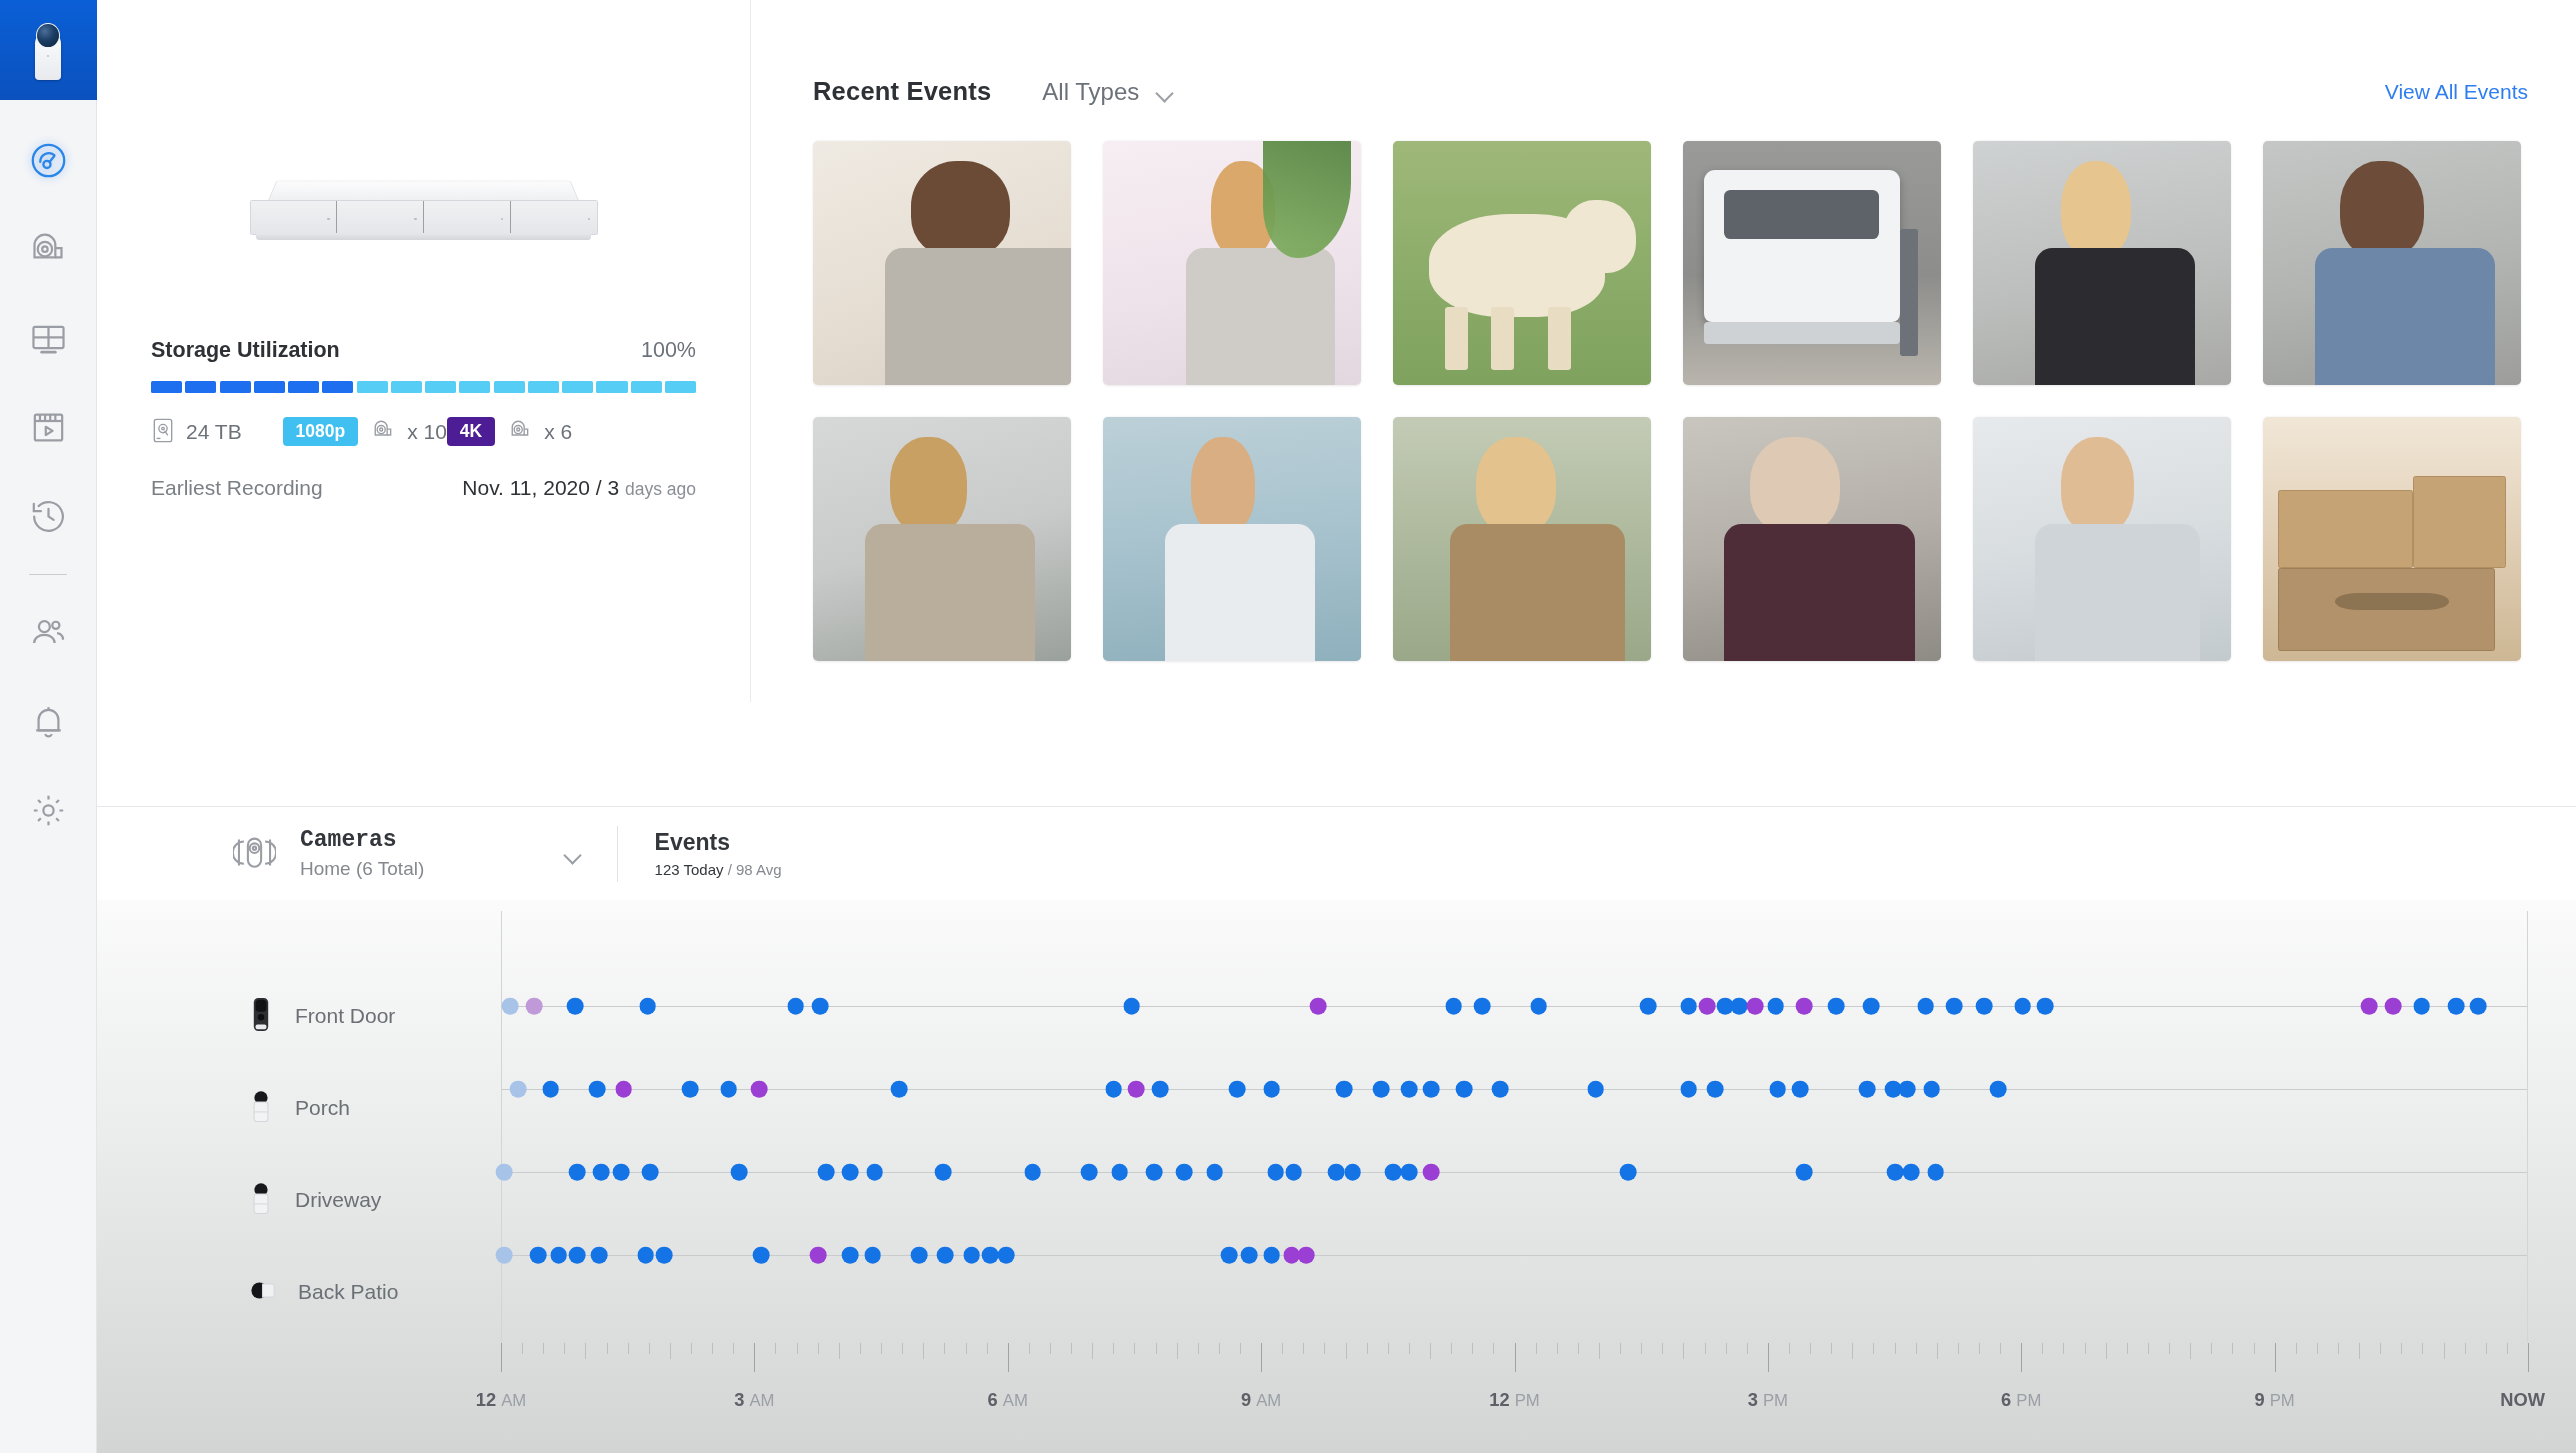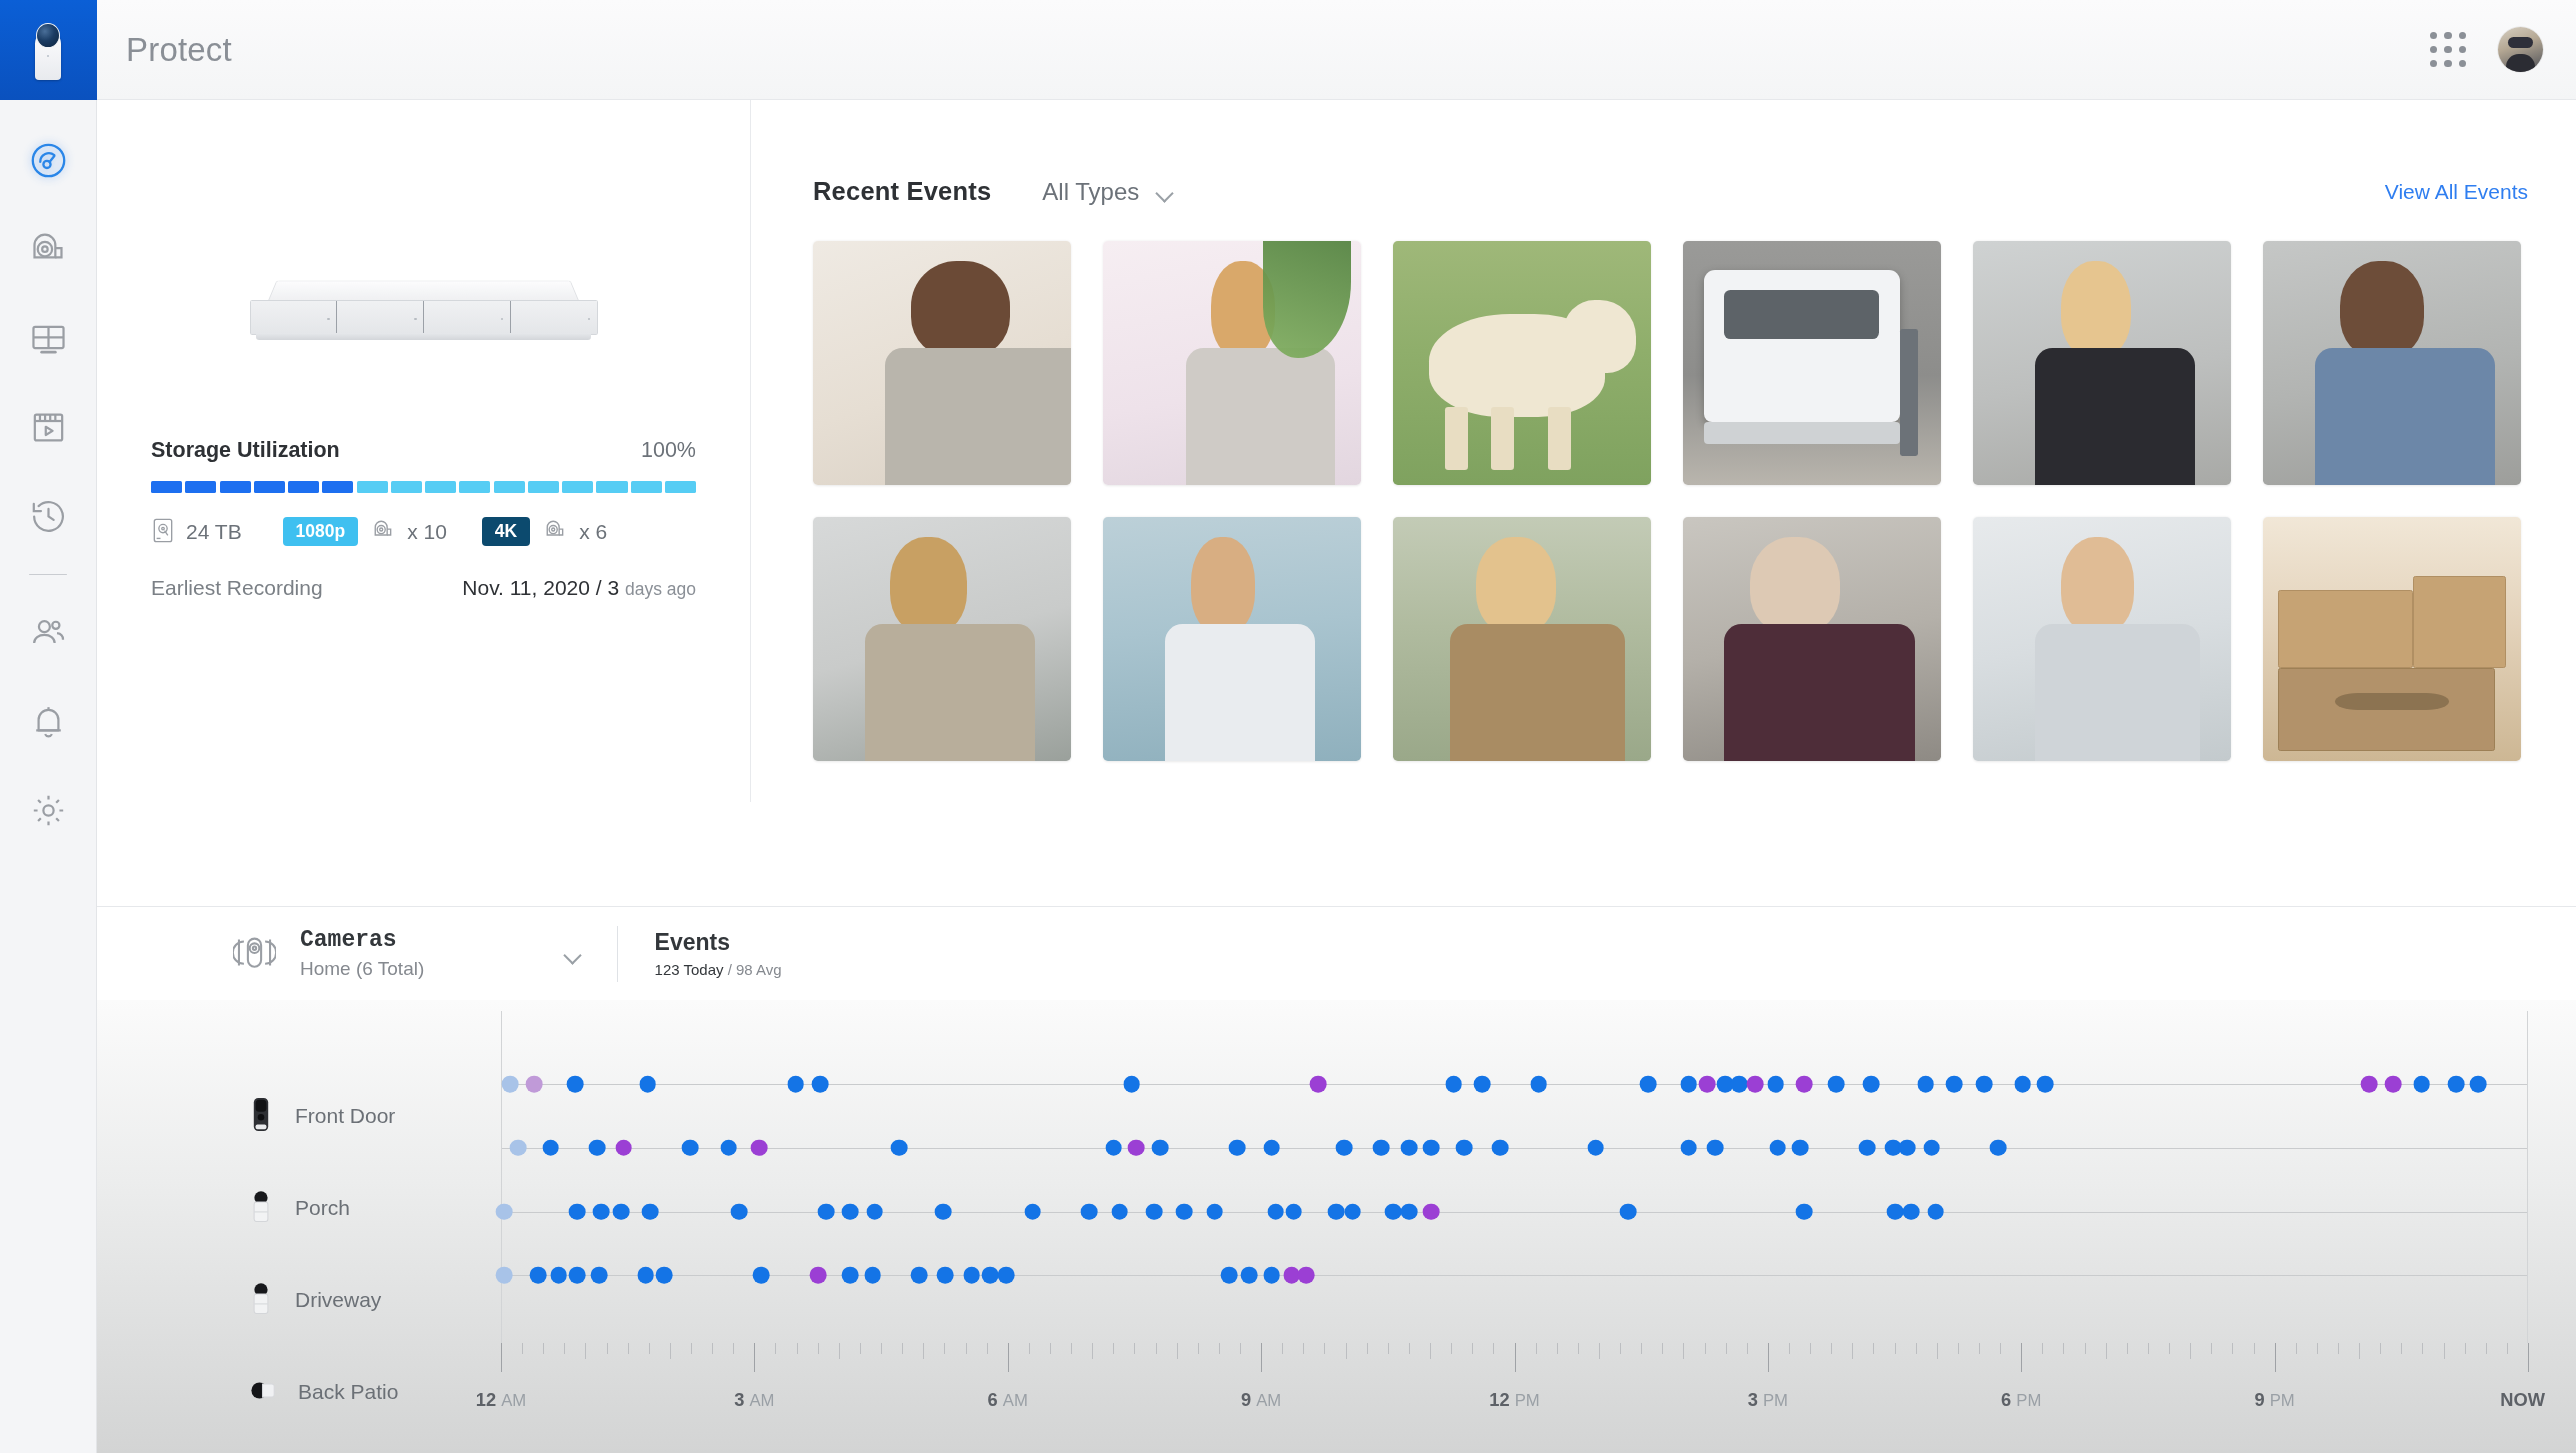--- a/index.html
+++ b/index.html
@@ -133,21 +133,21 @@
   .seg { height: 12px; flex: 1; border-radius: 1.6px; }
 
   .usage-row { margin-top: 24px; display: flex; align-items: center; gap: 0; }
   .usage-cap { font-size: 21px; color: #6c7279; margin-left: 11px; }
   .chip {
     display: inline-flex; align-items: center; justify-content: center;
     height: 29.5px; padding: 0 12.8px; border-radius: 4px;
     font-size: 17.5px; font-weight: 700; color: #ffffff;
   }
   .chip.p1080 { background: #3fc0f0; margin-left: 41px; }
-  .chip.p4k { background: #0c4a6e; margin-left: 35px; }
+  .chip.p4k { background: #4c1d95; }
   .cam-count { font-size: 21px; color: #6c7279; margin-left: 11px; }
   .mini-cam { margin-left: 12.8px; }
 
   .cap-row {
     margin-top: 48px; display: flex; align-items: baseline; justify-content: space-between;
     padding-bottom: 27px; border-bottom: 0.8px solid #e8eaed;
   }
   .cap-label { font-size: 21px; color: #7b8086; }
   .cap-value { font-size: 21px; color: #2e3135; font-weight: 700; }
   .rec-row { margin-top: 29px; display: flex; align-items: baseline; justify-content: space-between; }
@@ -326,37 +326,20 @@
             <circle cx="12" cy="12" r="3"></circle>
             <path d="M12 3.4v2.2M12 18.4v2.2M20.6 12h-2.2M5.6 12H3.4M18.1 5.9l-1.6 1.6M7.5 16.5l-1.6 1.6M18.1 18.1l-1.6-1.6M7.5 7.5 5.9 5.9"></path>
           </svg>
         </span>
       </div>
     </div>
   </div>
 
   <div class="main">
 
-    <div class="topbar">
-      <div class="app-title">Protect</div>
-      <div class="topbar-right">
-        <div class="grid-dots">
-          <i></i>
-            <i></i>
-            <i></i>
-            <i></i>
-            <i></i>
-            <i></i>
-            <i></i>
-            <i></i>
-            <i></i>
-        </div>
-        <div class="avatar"></div>
-      </div>
-    </div>
 
     <div class="upper">
 
       <div class="perf-panel">
 
         <div class="nvr">
           <div class="top"></div>
           <div class="front">
               <div class="bay"></div>
               <div class="bay"></div>

